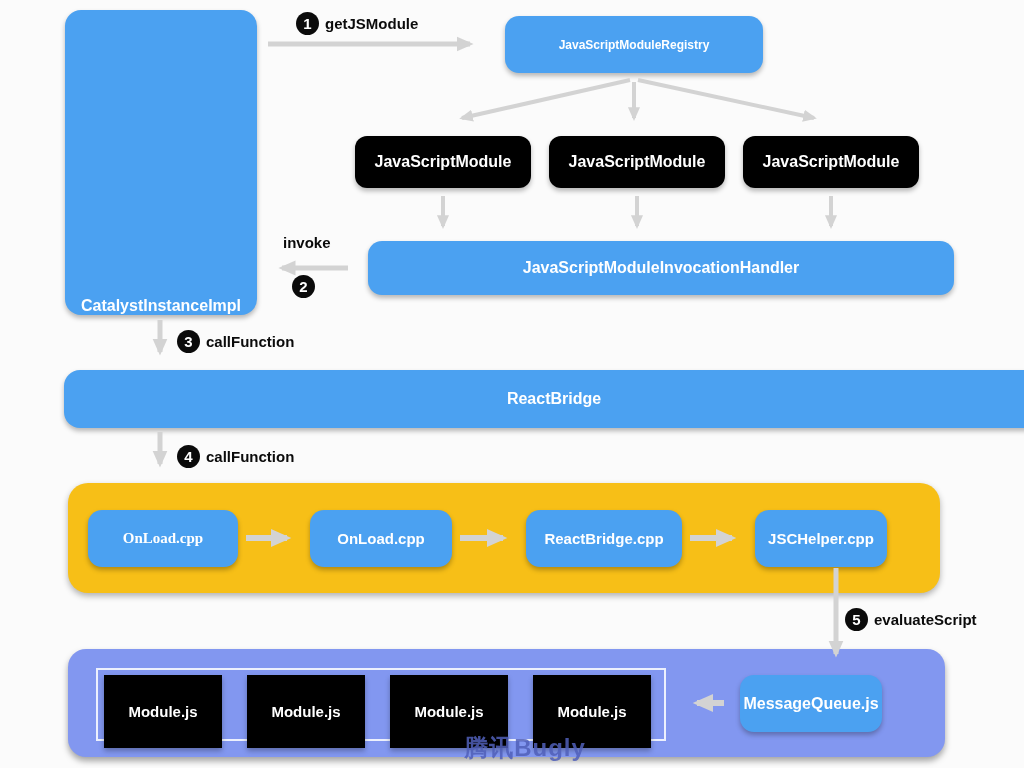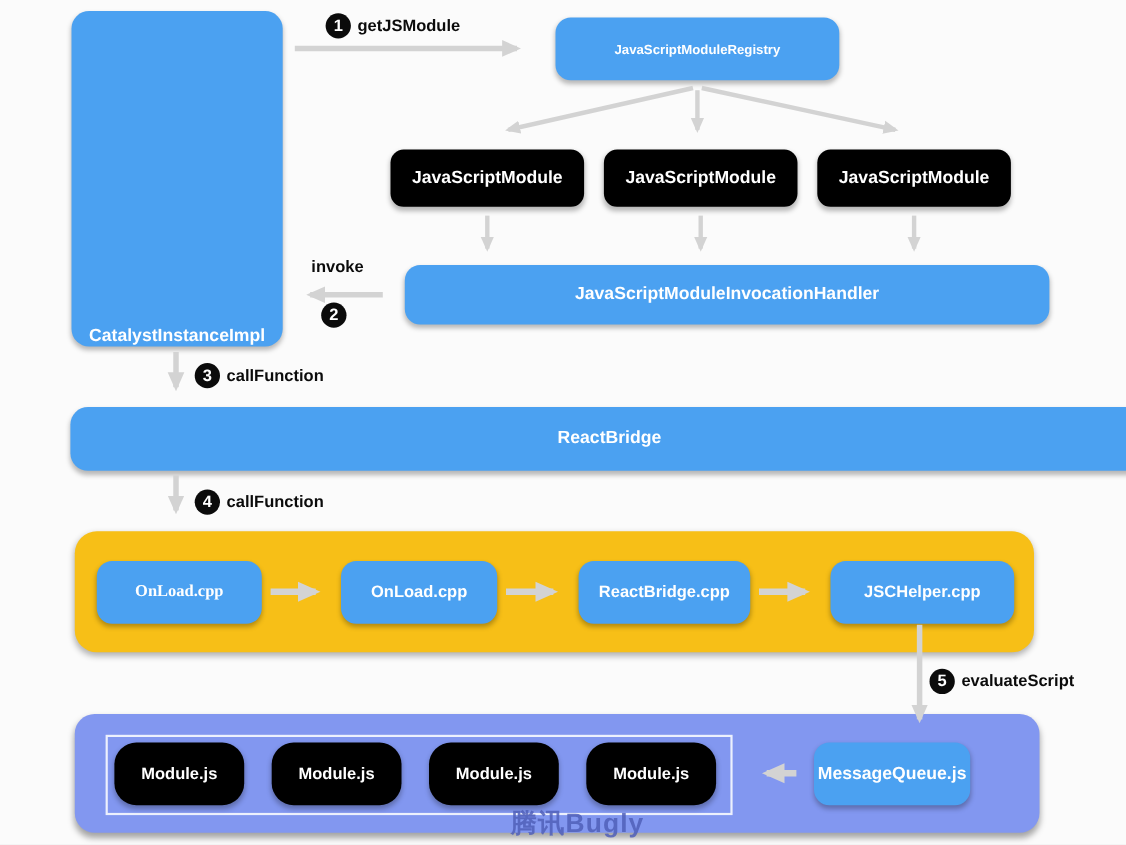--- a/index.html
+++ b/index.html
@@ -22,30 +22,30 @@
   .handler{left:368px;top:241px;width:586px;height:54px;border-radius:14px;font-size:16px;}
   .reactbridge{left:64px;top:370px;width:980px;height:58px;border-radius:16px;font-size:16px;}
   .yellow-container{
     position:absolute;left:68px;top:483px;width:872px;height:110px;border-radius:20px;
     background:#f7bf17;box-shadow:0 3px 6px rgba(0,0,0,0.3);
   }
   .cpp{top:510px;height:57px;border-radius:14px;font-size:15px;}
   .cpp1{left:88px;width:150px;font-family:Liberation Serif, serif;}
   .cpp2{left:310px;width:142px;}
   .cpp3{left:526px;width:156px;}
-  .cpp4{left:755px;width:167px;}
+  .cpp4{left:755px;width:132px;}
   .purple-container{
     position:absolute;left:68px;top:649px;width:877px;height:108px;border-radius:18px;
     background:#8297f0;box-shadow:0 4px 6px rgba(0,0,0,0.35);
   }
   .white-frame{
     position:absolute;left:96px;top:668px;width:566px;height:69px;
     border:2px solid rgba(255,255,255,0.85);
   }
-  .modjs{top:675px;width:118px;height:57px;border-radius:20px;font-size:15px;}
+  .modjs{top:675px;width:118px;height:73px;border-radius:0;font-size:15px;}
   .modjs1{left:104px;} .modjs2{left:247px;} .modjs3{left:390px;} .modjs4{left:533px;}
   .msgqueue{left:740px;top:675px;width:142px;height:57px;border-radius:14px;font-size:16px;}
   .arrows{position:absolute;left:0;top:0;z-index:5;pointer-events:none;}
   .step{position:absolute;z-index:6;display:flex;align-items:center;gap:6px;}
   .badge{
     width:23px;height:23px;border-radius:50%;background:#0b0b0b;color:#fff;
     display:flex;align-items:center;justify-content:center;
     font-size:15px;font-weight:bold;flex:0 0 auto;
   }
   .step-label{font-size:15px;font-weight:bold;color:#0b0b0b;white-space:nowrap;}

